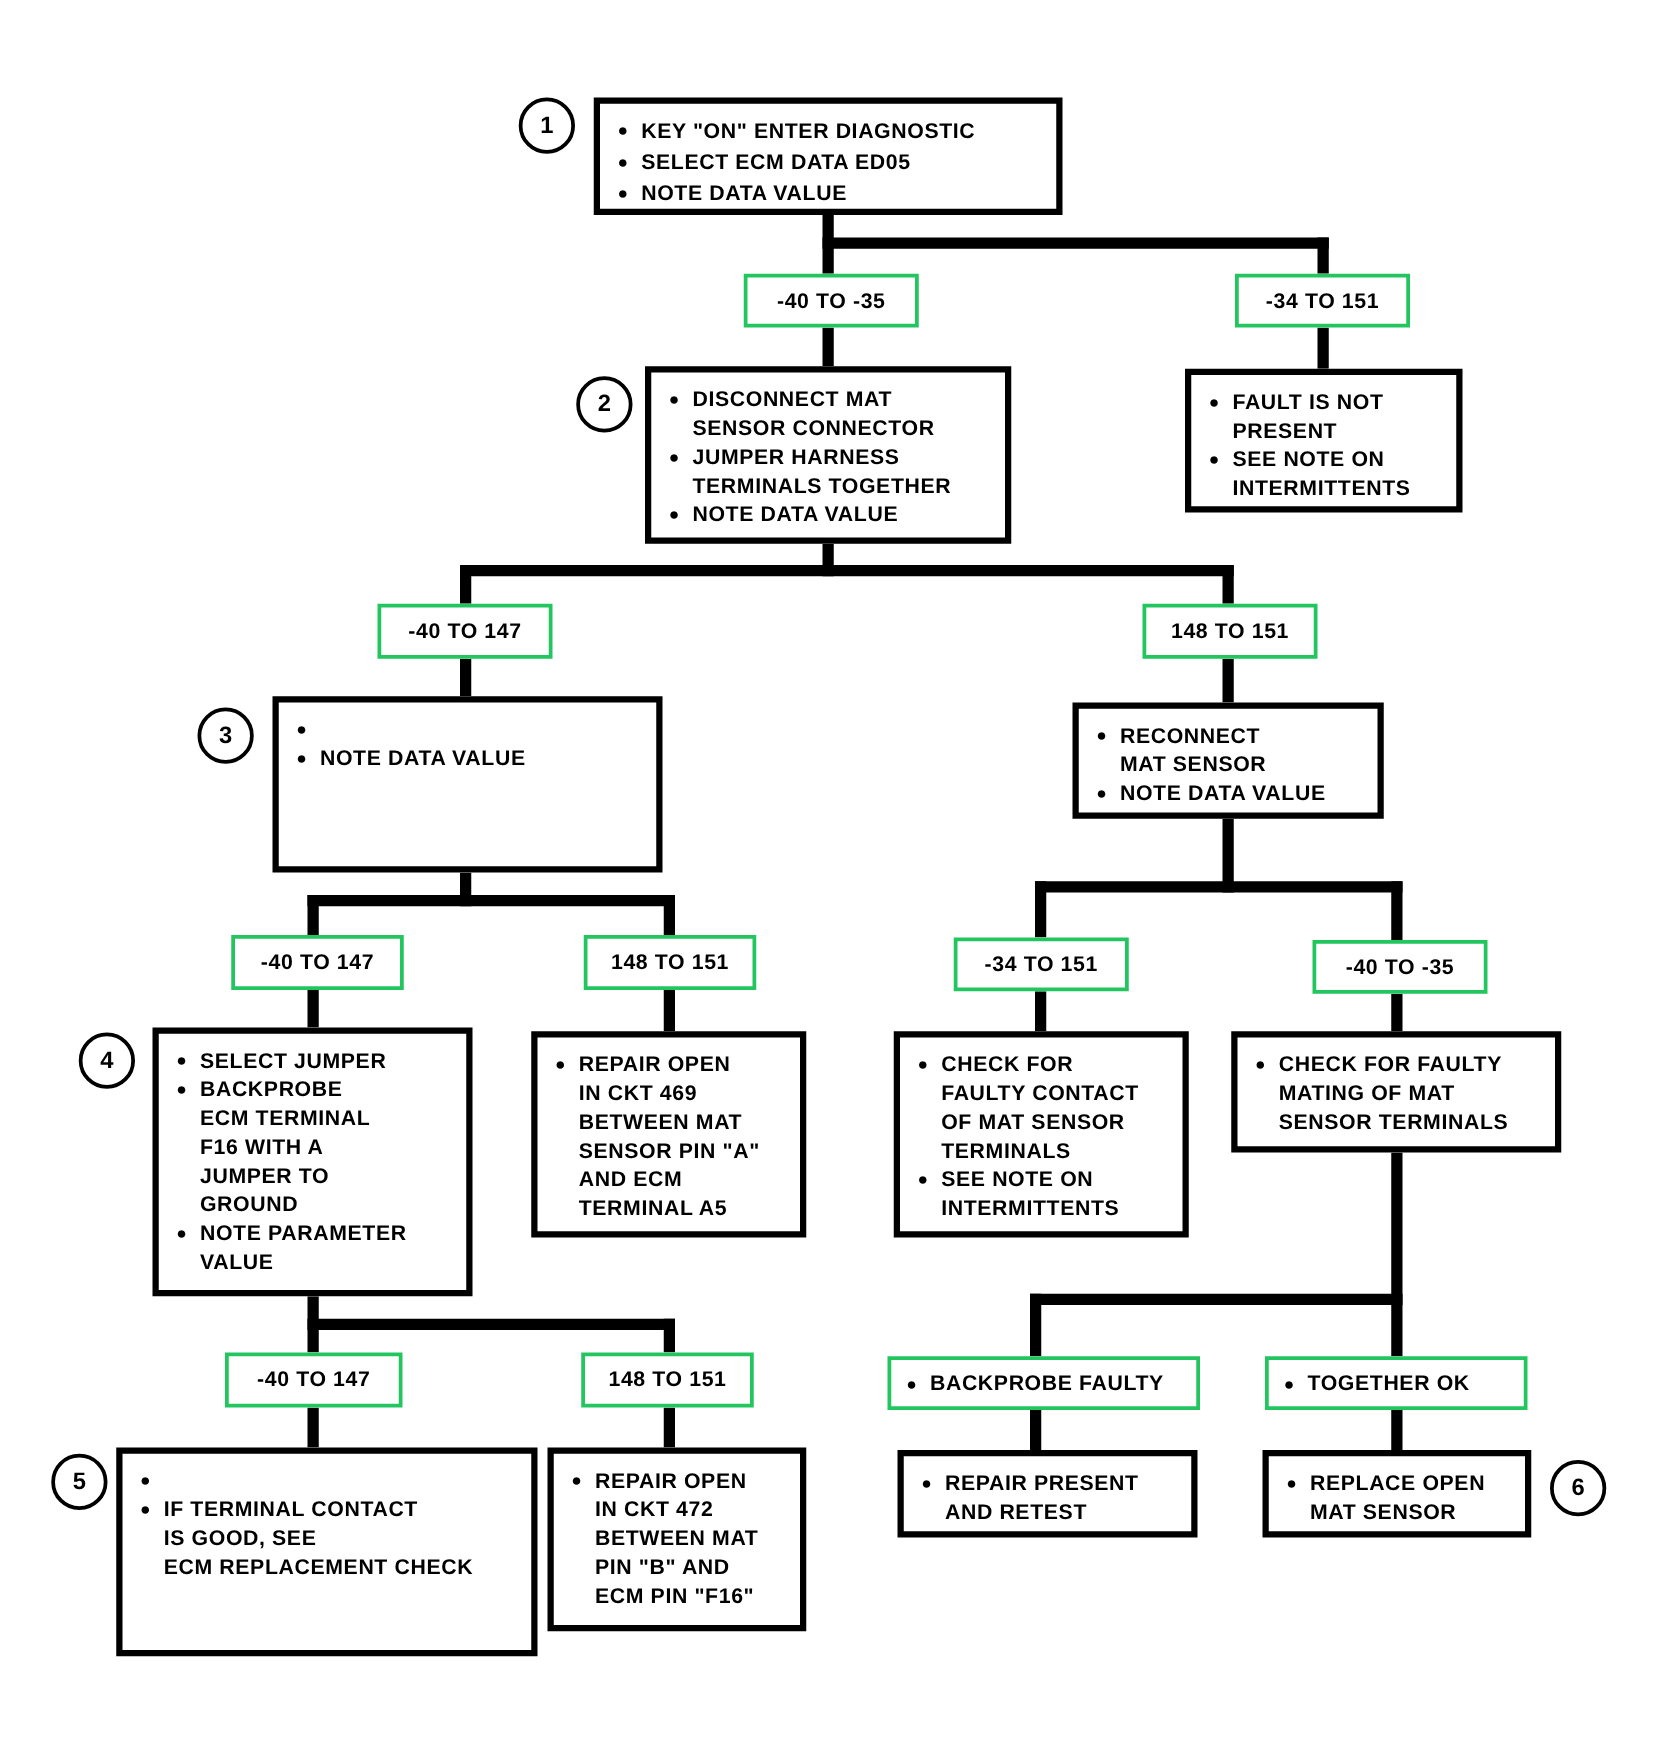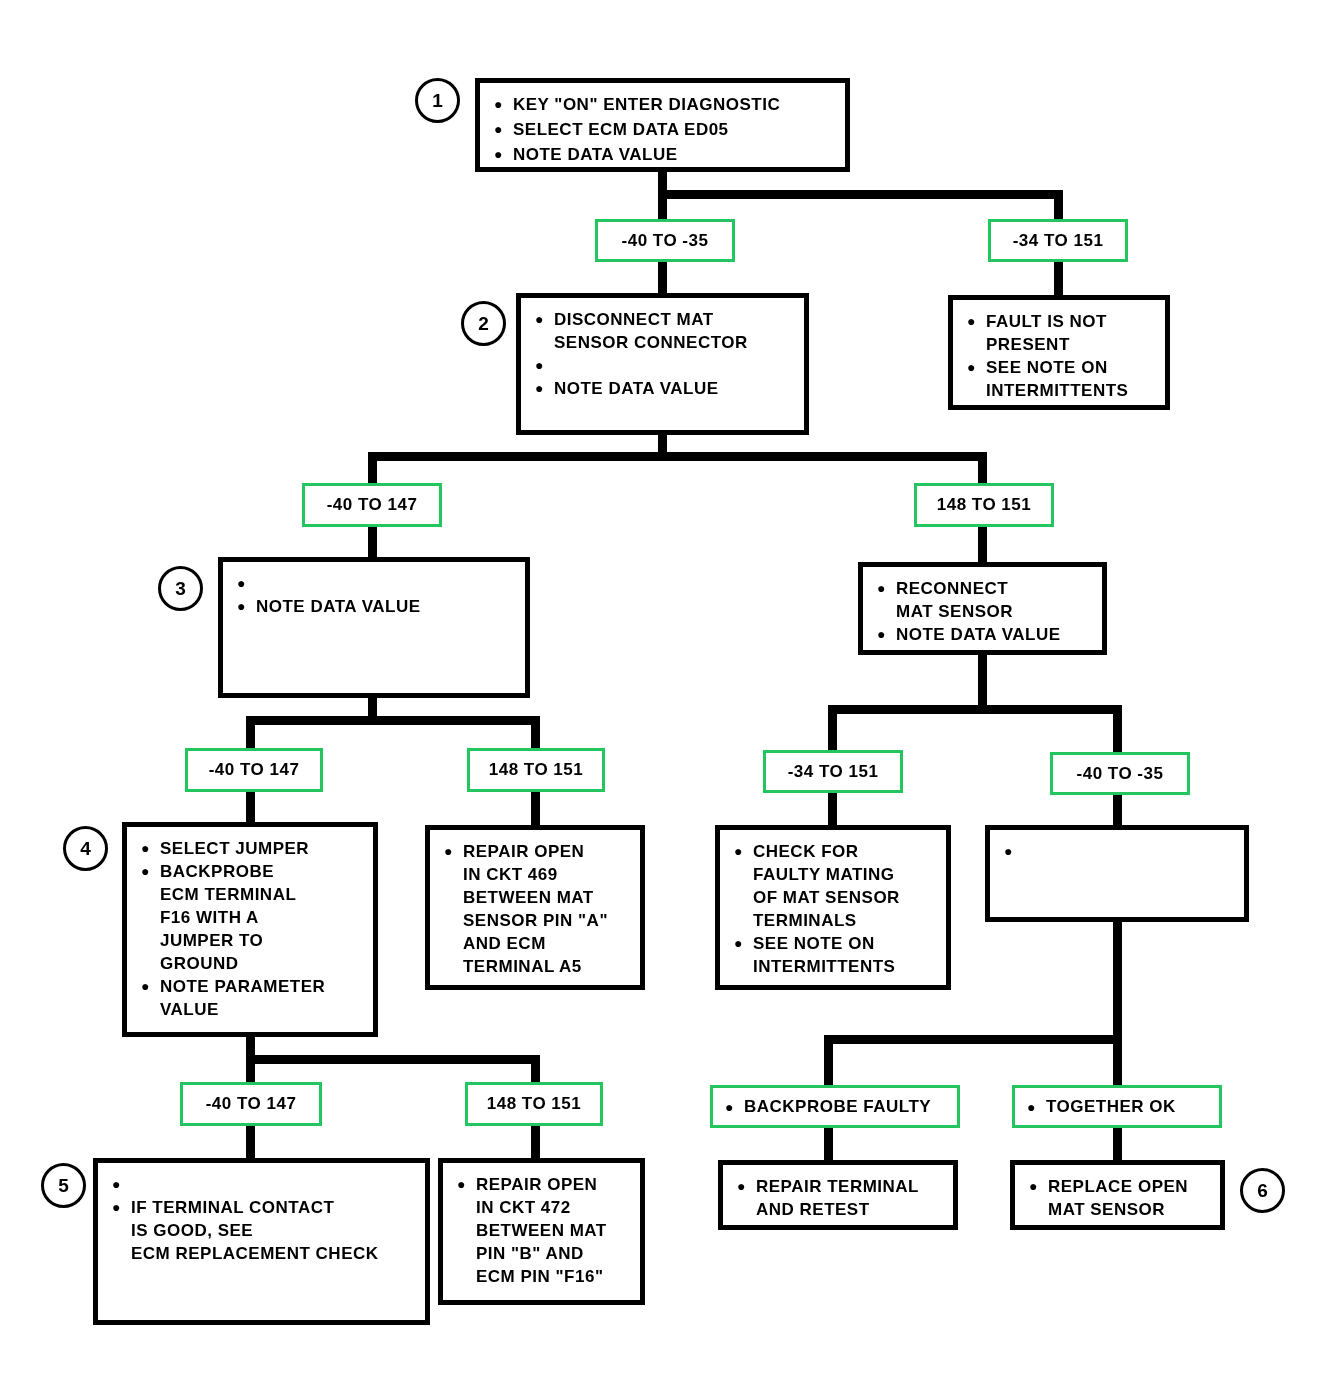--- a/index.html
+++ b/index.html
@@ -116,20 +116,22 @@
     </div>
 
   <div class="node" style="left:516px;top:293px;width:293px;height:142px">
     <div class="item">
         <span class="blt">●</span>
         <span class="txt">DISCONNECT MAT
 SENSOR CONNECTOR</span>
       </div>
     <div class="item">
         <span class="blt">●</span>
+        <span class="txt">JUMPER HARNESS
+TERMINALS TOGETHER</span>
       </div>
     <div class="item">
         <span class="blt">●</span>
         <span class="txt">NOTE DATA VALUE</span>
       </div>
   </div>
 
   <div class="node" style="left:948px;top:295px;width:222px;height:115px">
     <div class="item">
         <span class="blt">●</span>
@@ -214,34 +216,37 @@
 SENSOR PIN "A"
 AND ECM
 TERMINAL A5</span>
       </div>
   </div>
 
   <div class="node" style="left:715px;top:825px;width:236px;height:165px">
     <div class="item">
         <span class="blt">●</span>
         <span class="txt">CHECK FOR
-FAULTY MATING
+FAULTY CONTACT
 OF MAT SENSOR
 TERMINALS</span>
       </div>
     <div class="item">
         <span class="blt">●</span>
         <span class="txt">SEE NOTE ON
 INTERMITTENTS</span>
       </div>
   </div>
 
   <div class="node" style="left:985px;top:825px;width:264px;height:97px">
     <div class="item">
         <span class="blt">●</span>
+        <span class="txt">CHECK FOR FAULTY
+MATING OF MAT
+SENSOR TERMINALS</span>
       </div>
   </div>
 
   <div class="rlabel" style="left:180px;top:1082px;width:142px;height:44px">
       <span class="txt">-40 TO 147</span>
     </div>
   <div class="rlabel" style="left:465px;top:1082px;width:138px;height:44px">
       <span class="txt">148 TO 151</span>
     </div>
 
@@ -273,21 +278,21 @@
 IN CKT 472
 BETWEEN MAT
 PIN "B" AND
 ECM PIN "F16"</span>
       </div>
   </div>
 
   <div class="node" style="left:718px;top:1160px;width:240px;height:70px">
     <div class="item">
         <span class="blt">●</span>
-        <span class="txt">REPAIR TERMINAL
+        <span class="txt">REPAIR PRESENT
 AND RETEST</span>
       </div>
   </div>
 
   <div class="node" style="left:1010px;top:1160px;width:215px;height:70px">
     <div class="item">
         <span class="blt">●</span>
         <span class="txt">REPLACE OPEN
 MAT SENSOR</span>
       </div>

